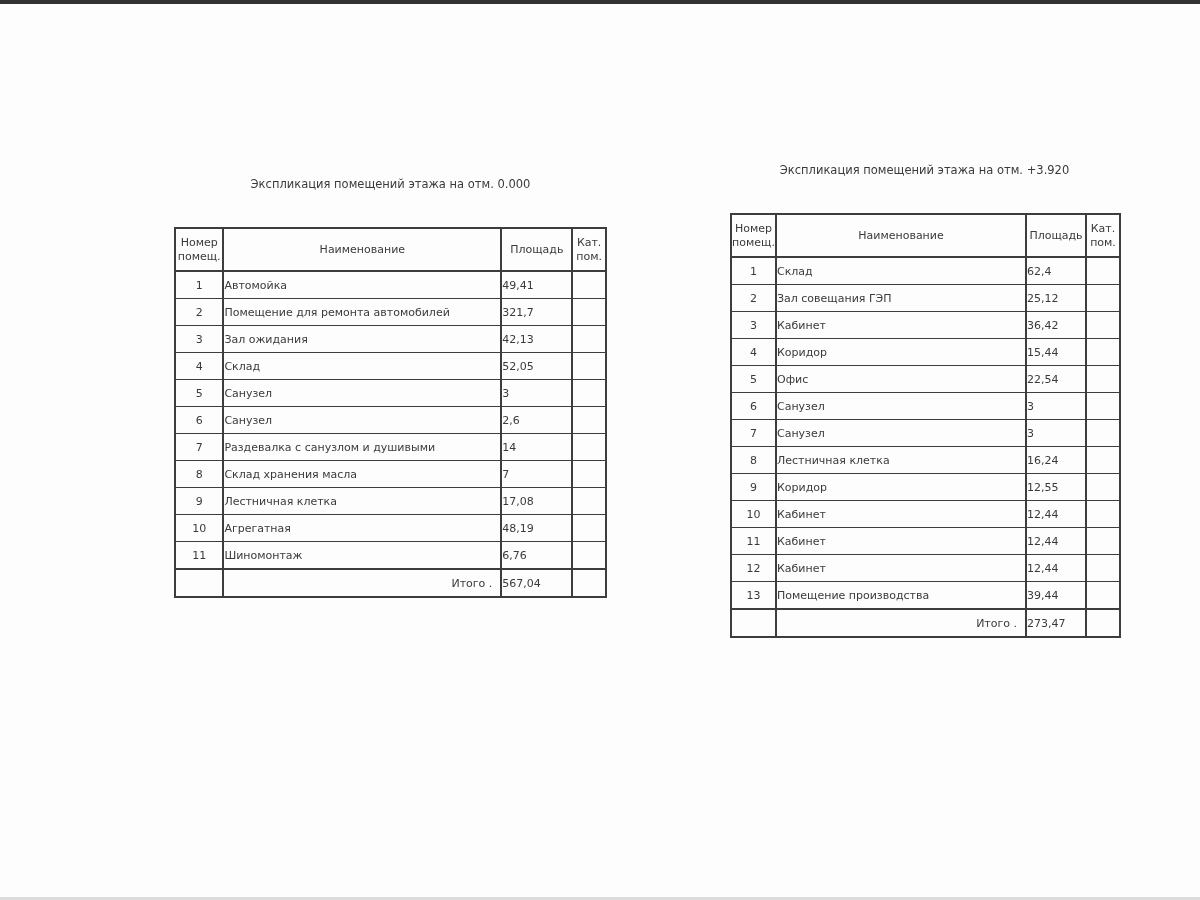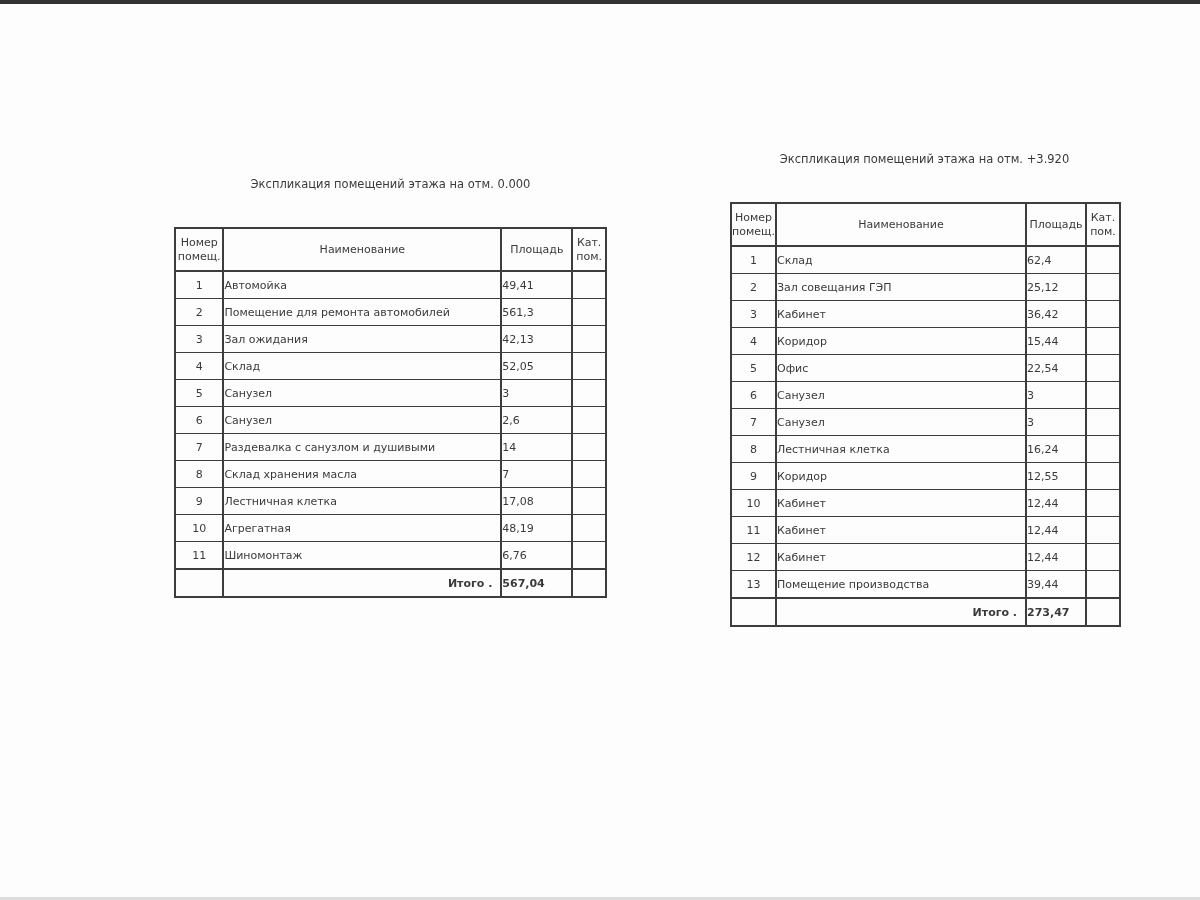--- a/index.html
+++ b/index.html
@@ -29,21 +29,21 @@
     bottom: 0; left: 0;
     width: 1200px;
     height: 3px;
     background: #dcdcdc;
   }
   .table-block {
     position: absolute;
     color: #3a3a3a;
   }
   .table-block.left  { left: 174px; top: 177px; width: 433px; }
-  .table-block.right { left: 730px; top: 152px; width: 389px; }
+  .table-block.right { left: 730px; top: 163px; width: 389px; }
   .table-title {
     text-align: center;
     font-size: 11.5px;
     line-height: 14px;
     margin-bottom: 7px;
     color: #3a3a3a;
     white-space: nowrap;
   }
   table.room-schedule {
     border-collapse: collapse;
@@ -69,21 +69,21 @@
     text-align: center;
     vertical-align: middle;
     white-space: pre-line;
     line-height: 14px;
   }
   table.room-schedule td { height: 26px; vertical-align: middle; }
   td.c-num  { text-align: center; }
   td.c-name { text-align: left; padding-left: 10px; }
   td.c-area { text-align: left; }
   td.c-cat  { text-align: center; }
-  tr.total-row td { border-top-width: 2px; font-weight: bold; }
+  tr.total-row td { border-top-width: 2px; }
   tr.total-row .total-label { text-align: right; padding-right: 8px; padding-left: 0; }
 </style>
 </head>
 <body>
 
 <div class="sheet">
   <div class="topbar"></div>
 
   <section class="table-block left">
     <div class="table-title">Экспликация помещений этажа на отм. 0.000</div>
@@ -107,21 +107,21 @@
       <tbody>
           <tr>
     <td class="c-num">1</td>
     <td class="c-name">Автомойка</td>
     <td class="c-area">49,41</td>
     <td class="c-cat"></td>
   </tr>
           <tr>
     <td class="c-num">2</td>
     <td class="c-name">Помещение для ремонта автомобилей</td>
-    <td class="c-area">561,3</td>
+    <td class="c-area">321,7</td>
     <td class="c-cat"></td>
   </tr>
           <tr>
     <td class="c-num">3</td>
     <td class="c-name">Зал ожидания</td>
     <td class="c-area">42,13</td>
     <td class="c-cat"></td>
   </tr>
           <tr>
     <td class="c-num">4</td>

